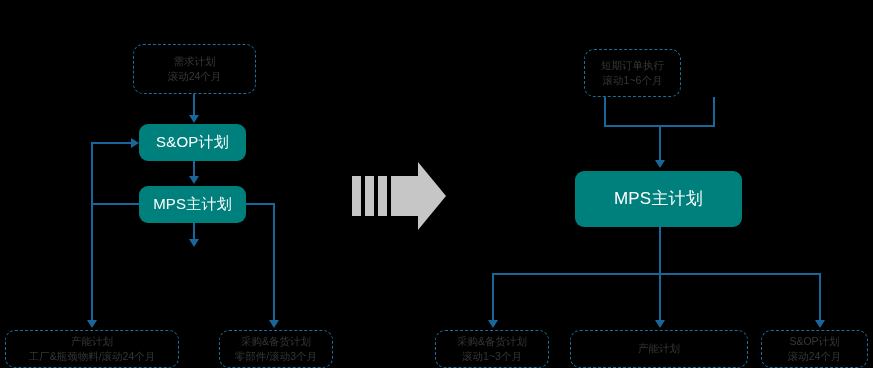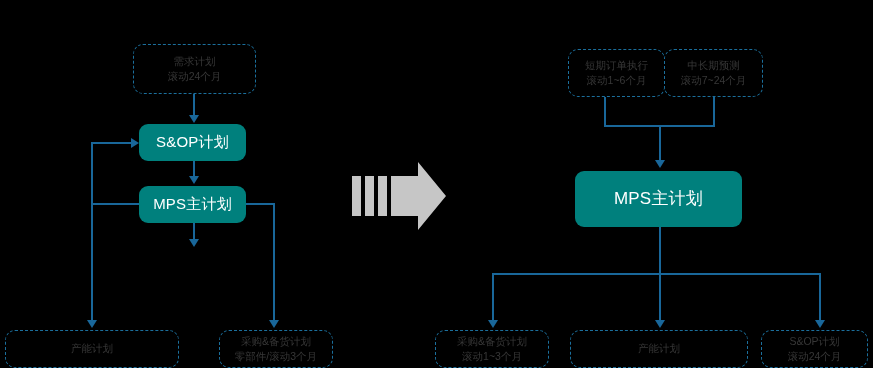--- a/index.html
+++ b/index.html
@@ -117,45 +117,42 @@
 
   <div class="vline" style="left:91px; top:203px; height:120px;"></div>
   <div class="arrowhead down" style="left:87px; top:320px;"></div>
 
   <div class="hline" style="left:246px; top:203px; width:29px;"></div>
   <div class="vline" style="left:273px; top:203px; height:120px;"></div>
   <div class="arrowhead down" style="left:269px; top:320px;"></div>
 
   <div class="node dashed" style="left:5px; top:330px; width:174px; height:38px;">
     <div class="t1">产能计划</div>
+    <div class="t2">工厂&amp;瓶颈物料/滚动24个月</div>
   </div>
 
   <div class="node dashed" style="left:219px; top:330px; width:114px; height:38px;">
     <div class="t1">采购&amp;备货计划</div>
     <div class="t2">零部件/滚动3个月</div>
   </div>
 
   <div class="bigarrow" style="left:352px; top:162px;">
     <svg width="94" height="68" viewBox="0 0 94 68">
       <rect x="0" y="14" width="9" height="40" fill="#C6C6C6"></rect>
       <rect x="13" y="14" width="9" height="40" fill="#C6C6C6"></rect>
       <rect x="26" y="14" width="9" height="40" fill="#C6C6C6"></rect>
       <path d="M39 14 H66 V0 L94 34 L66 68 V54 H39 Z" fill="#C6C6C6"></path>
     </svg>
   </div>
 
-  <div class="node dashed" style="left:568px; top:49px; width:97px; height:48px;">
+  <div class="node dashed" style="left:584px; top:49px; width:97px; height:48px;">
     <div class="t1">短期订单执行</div>
     <div class="t2">滚动1~6个月</div>
   </div>
 
-  <div class="node dashed" style="left:664px; top:49px; width:99px; height:48px;">
-    <div class="t1">中长期预测</div>
-    <div class="t2">滚动7~24个月</div>
-  </div>
 
   <div class="vline" style="left:604px; top:97px; width:2px; height:29px;"></div>
   <div class="vline" style="left:713px; top:97px; width:2px; height:29px;"></div>
   <div class="hline" style="left:604px; top:125px; width:111px;"></div>
   <div class="vline" style="left:659px; top:125px; height:39px;"></div>
   <div class="arrowhead down" style="left:655px; top:160px;"></div>
 
   <div class="node solid big" style="left:575px; top:171px; width:167px; height:56px;">
     <div class="t1">MPS主计划</div>
   </div>

